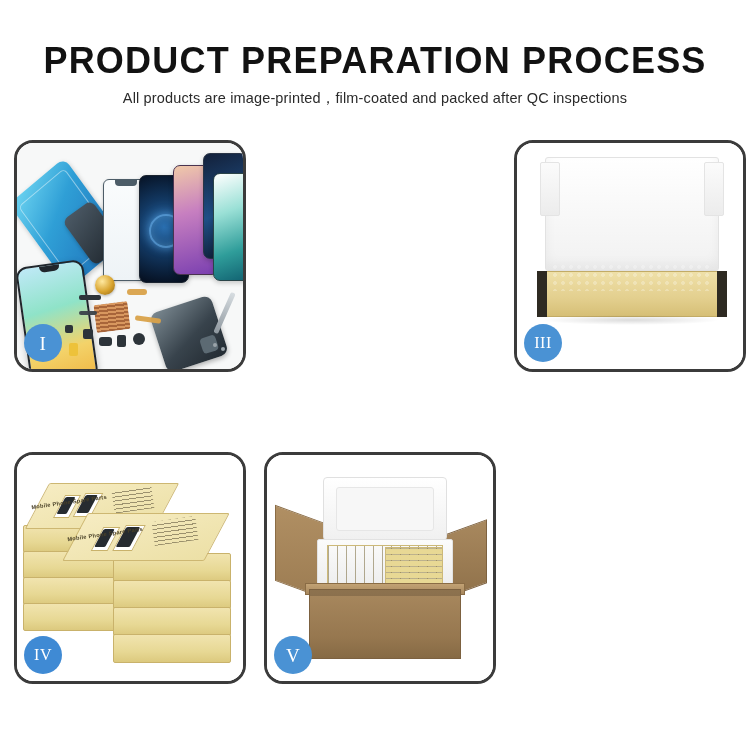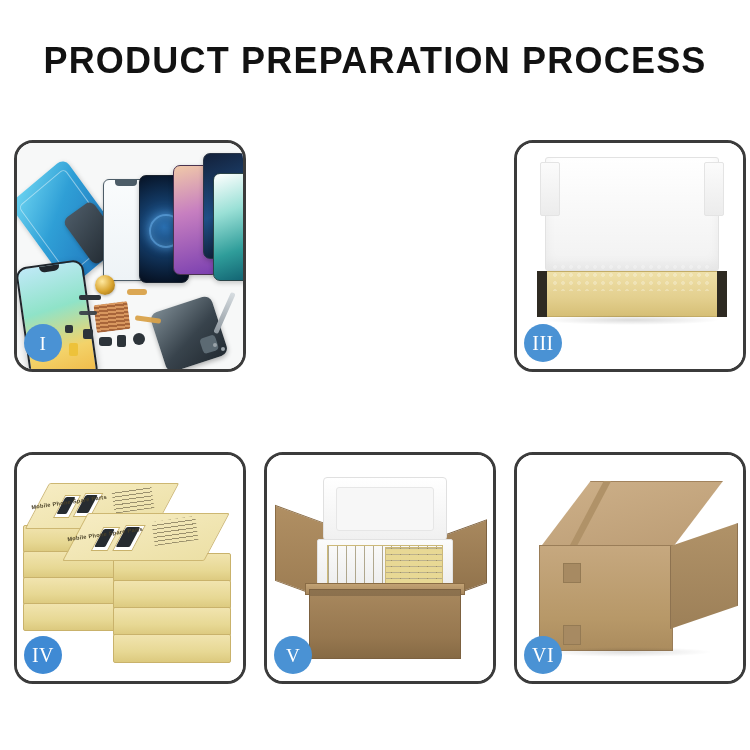--- a/index.html
+++ b/index.html
@@ -59,21 +59,21 @@
     position:absolute;left:7px;bottom:7px;
     width:38px;height:38px;border-radius:50%;
     background:#4a92d4;
     display:flex;align-items:center;justify-content:center;
     color:#ffffff;
     font-family:"Liberation Serif","DejaVu Serif",serif;
     font-size:19px;line-height:1;
     letter-spacing:.5px;
     z-index:40;
   }
-  .badge.sm{font-size:20px;}
+  .badge.sm{font-size:16px;}
   .badge.b4{background:#3f8ad4;}
 
   
   .p1 .stage{background:#f7f8f8;}
   .adh{
     position:absolute;left:14px;top:28px;width:72px;height:104px;
     background:linear-gradient(150deg,#6fd6f2 0%,#2f9fd6 40%,#1d6fb8 100%);
     border-radius:9px;
     transform:rotate(-36deg) skewY(-4deg);
     box-shadow:0 2px 5px rgba(0,0,0,.22);
@@ -359,20 +359,21 @@
   .v-shadow{
     position:absolute;left:26px;top:192px;width:170px;height:10px;
     background:radial-gradient(ellipse at center,rgba(0,0,0,.13),transparent 70%);
   }
 </style>
 </head>
 <body>
 
 <div class="header">
   <div class="title">PRODUCT PREPARATION PROCESS</div>
+  <div class="subtitle">All products are image-printed，film-coated and packed after QC inspections</div>
 </div>
 
 <div class="grid">
 
   <div class="panel p1">
     <div class="stage">
       <div class="adh"></div>
       <div class="adh-dark"></div>
       <div class="glass"></div>
       <div class="ph-dark"></div>
@@ -452,26 +453,14 @@
       <div class="c-sfLid"></div>
       <div class="c-sfBody"></div>
       <div class="c-inner"></div>
       <div class="c-inner2"></div>
       <div class="c-rim"></div>
       <div class="c-body"></div>
     </div>
     <div class="badge">V</div>
   </div>
 
-  <div class="panel p6">
-    <div class="stage">
-      <div class="v-top"></div>
-      <div class="v-seam"></div>
-      <div class="v-front"></div>
-      <div class="v-side"></div>
-      <div class="v-tab" style="left:46px;top:108px;width:16px;height:18px;"></div>
-      <div class="v-tab" style="left:46px;top:170px;width:16px;height:18px;"></div>
-      <div class="v-shadow"></div>
-    </div>
-    <div class="badge sm">VI</div>
-  </div>
 
 </div>
 
 </body></html>

